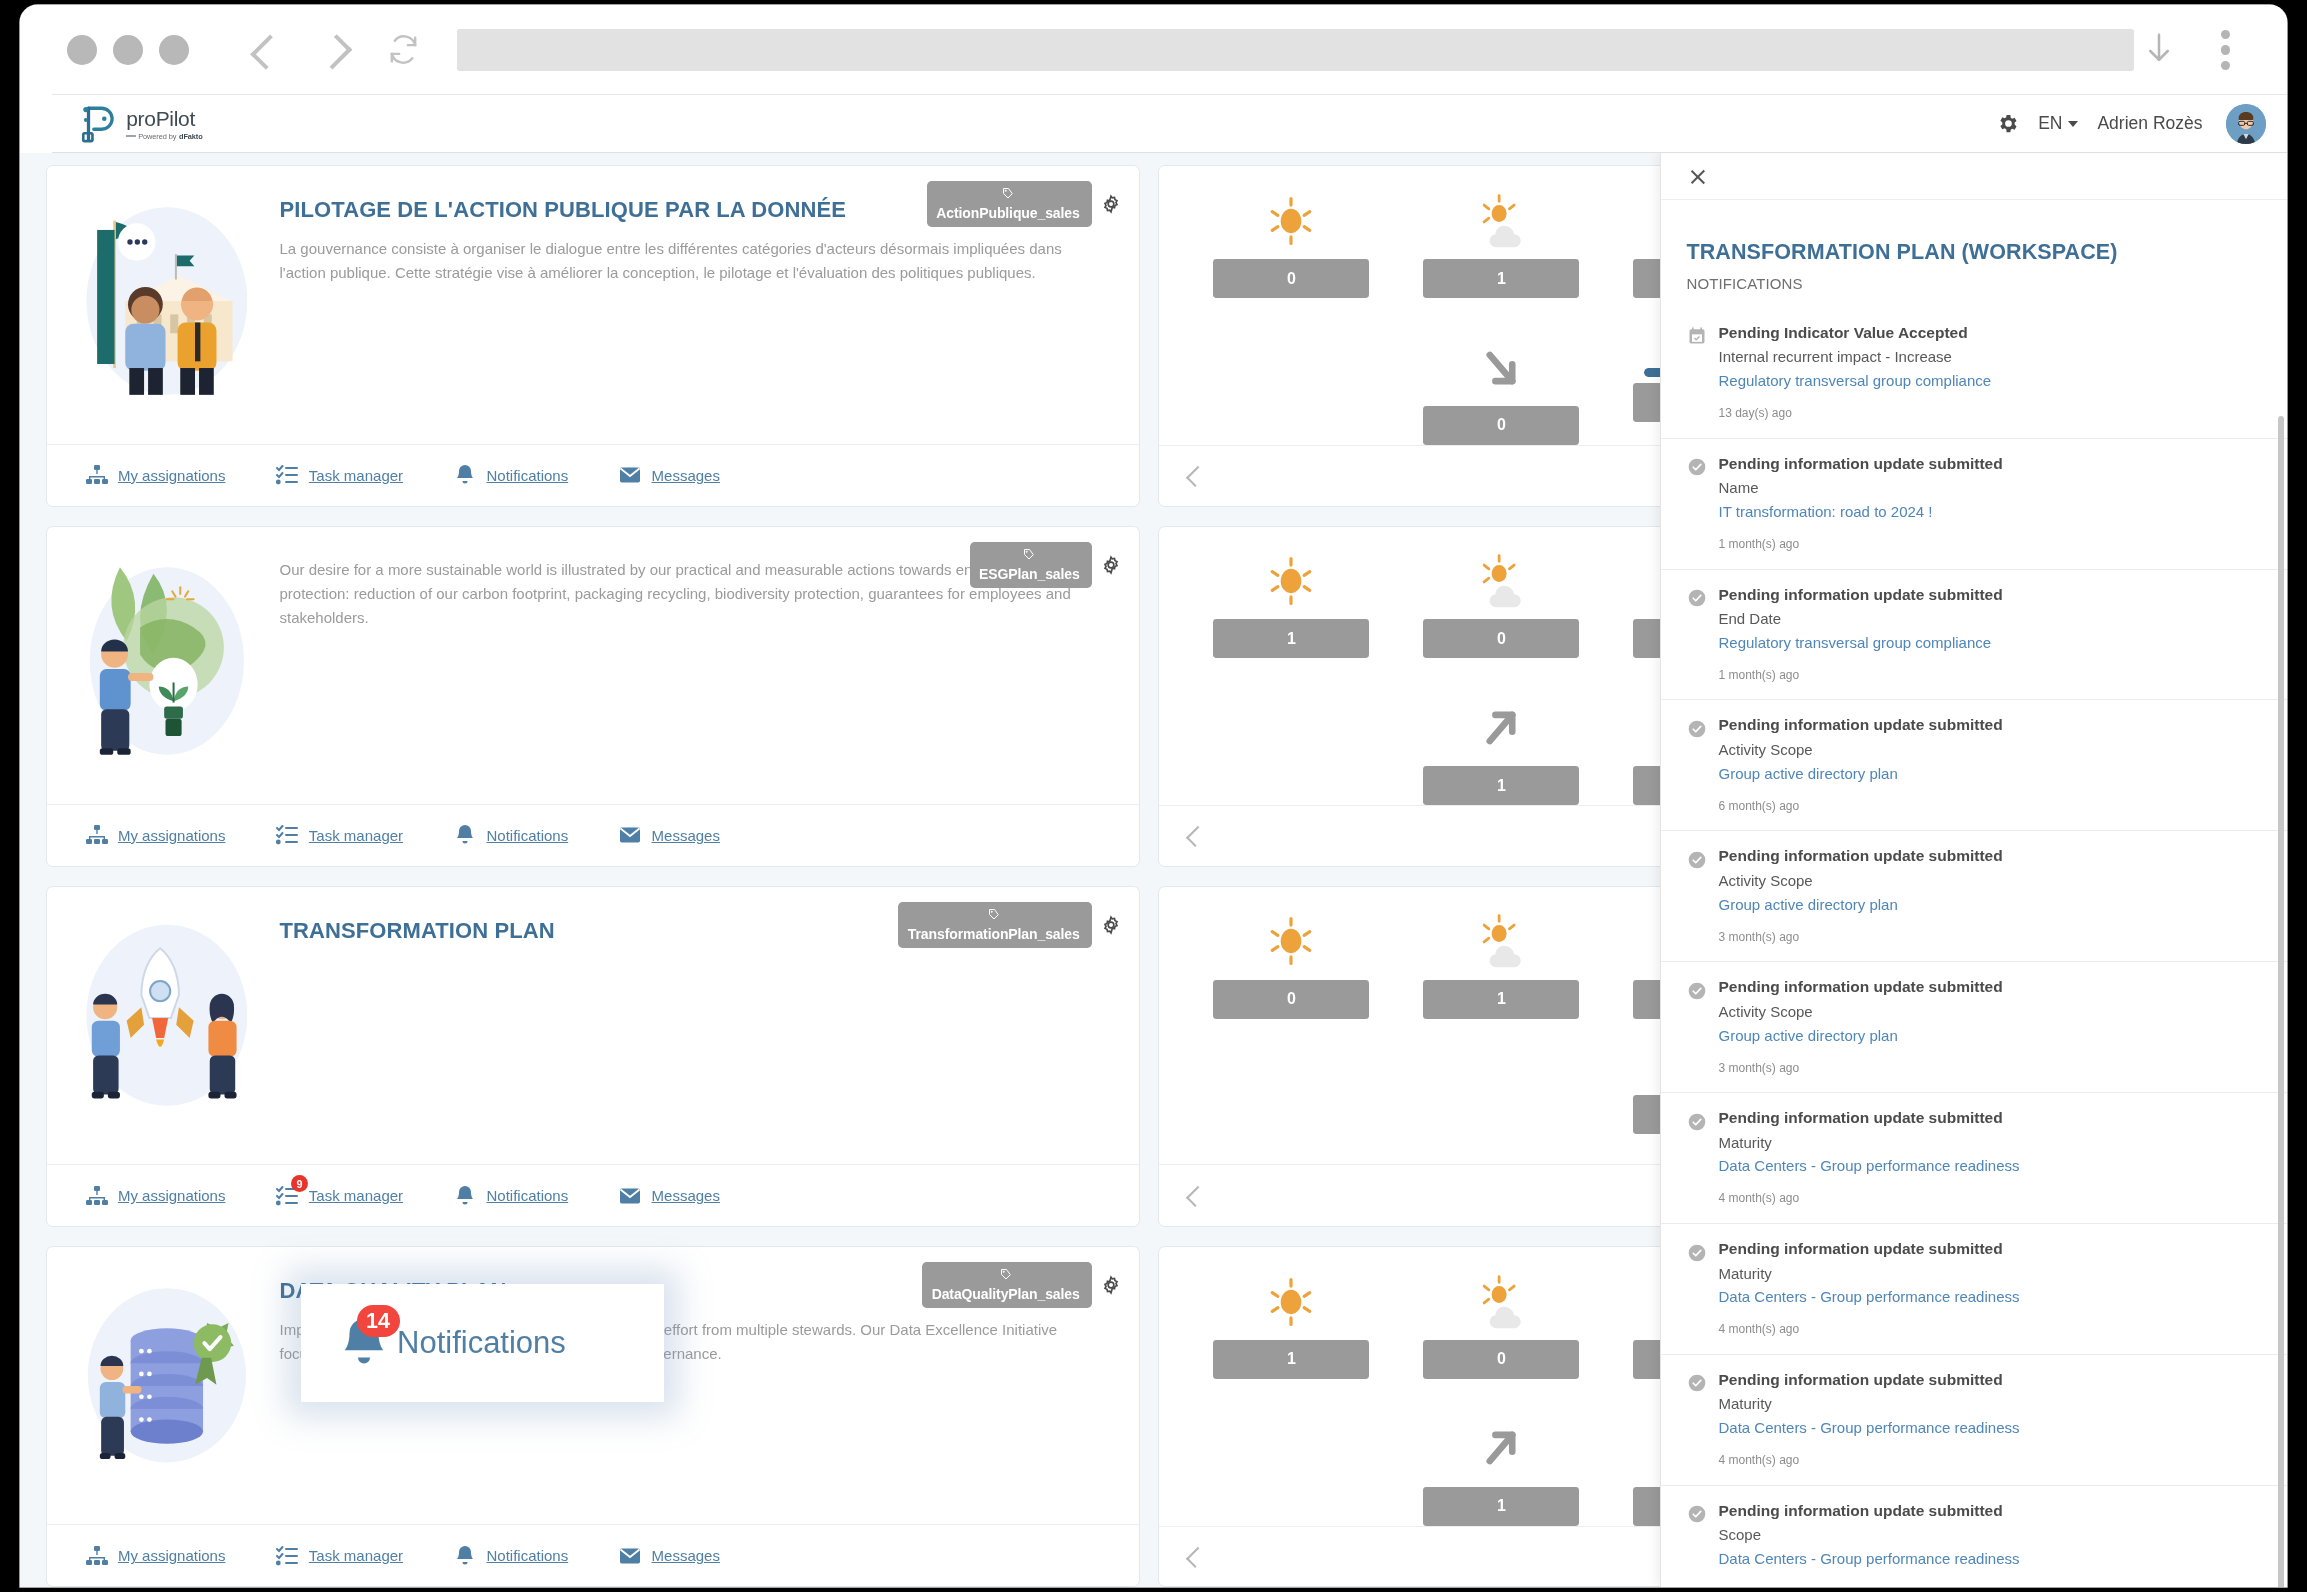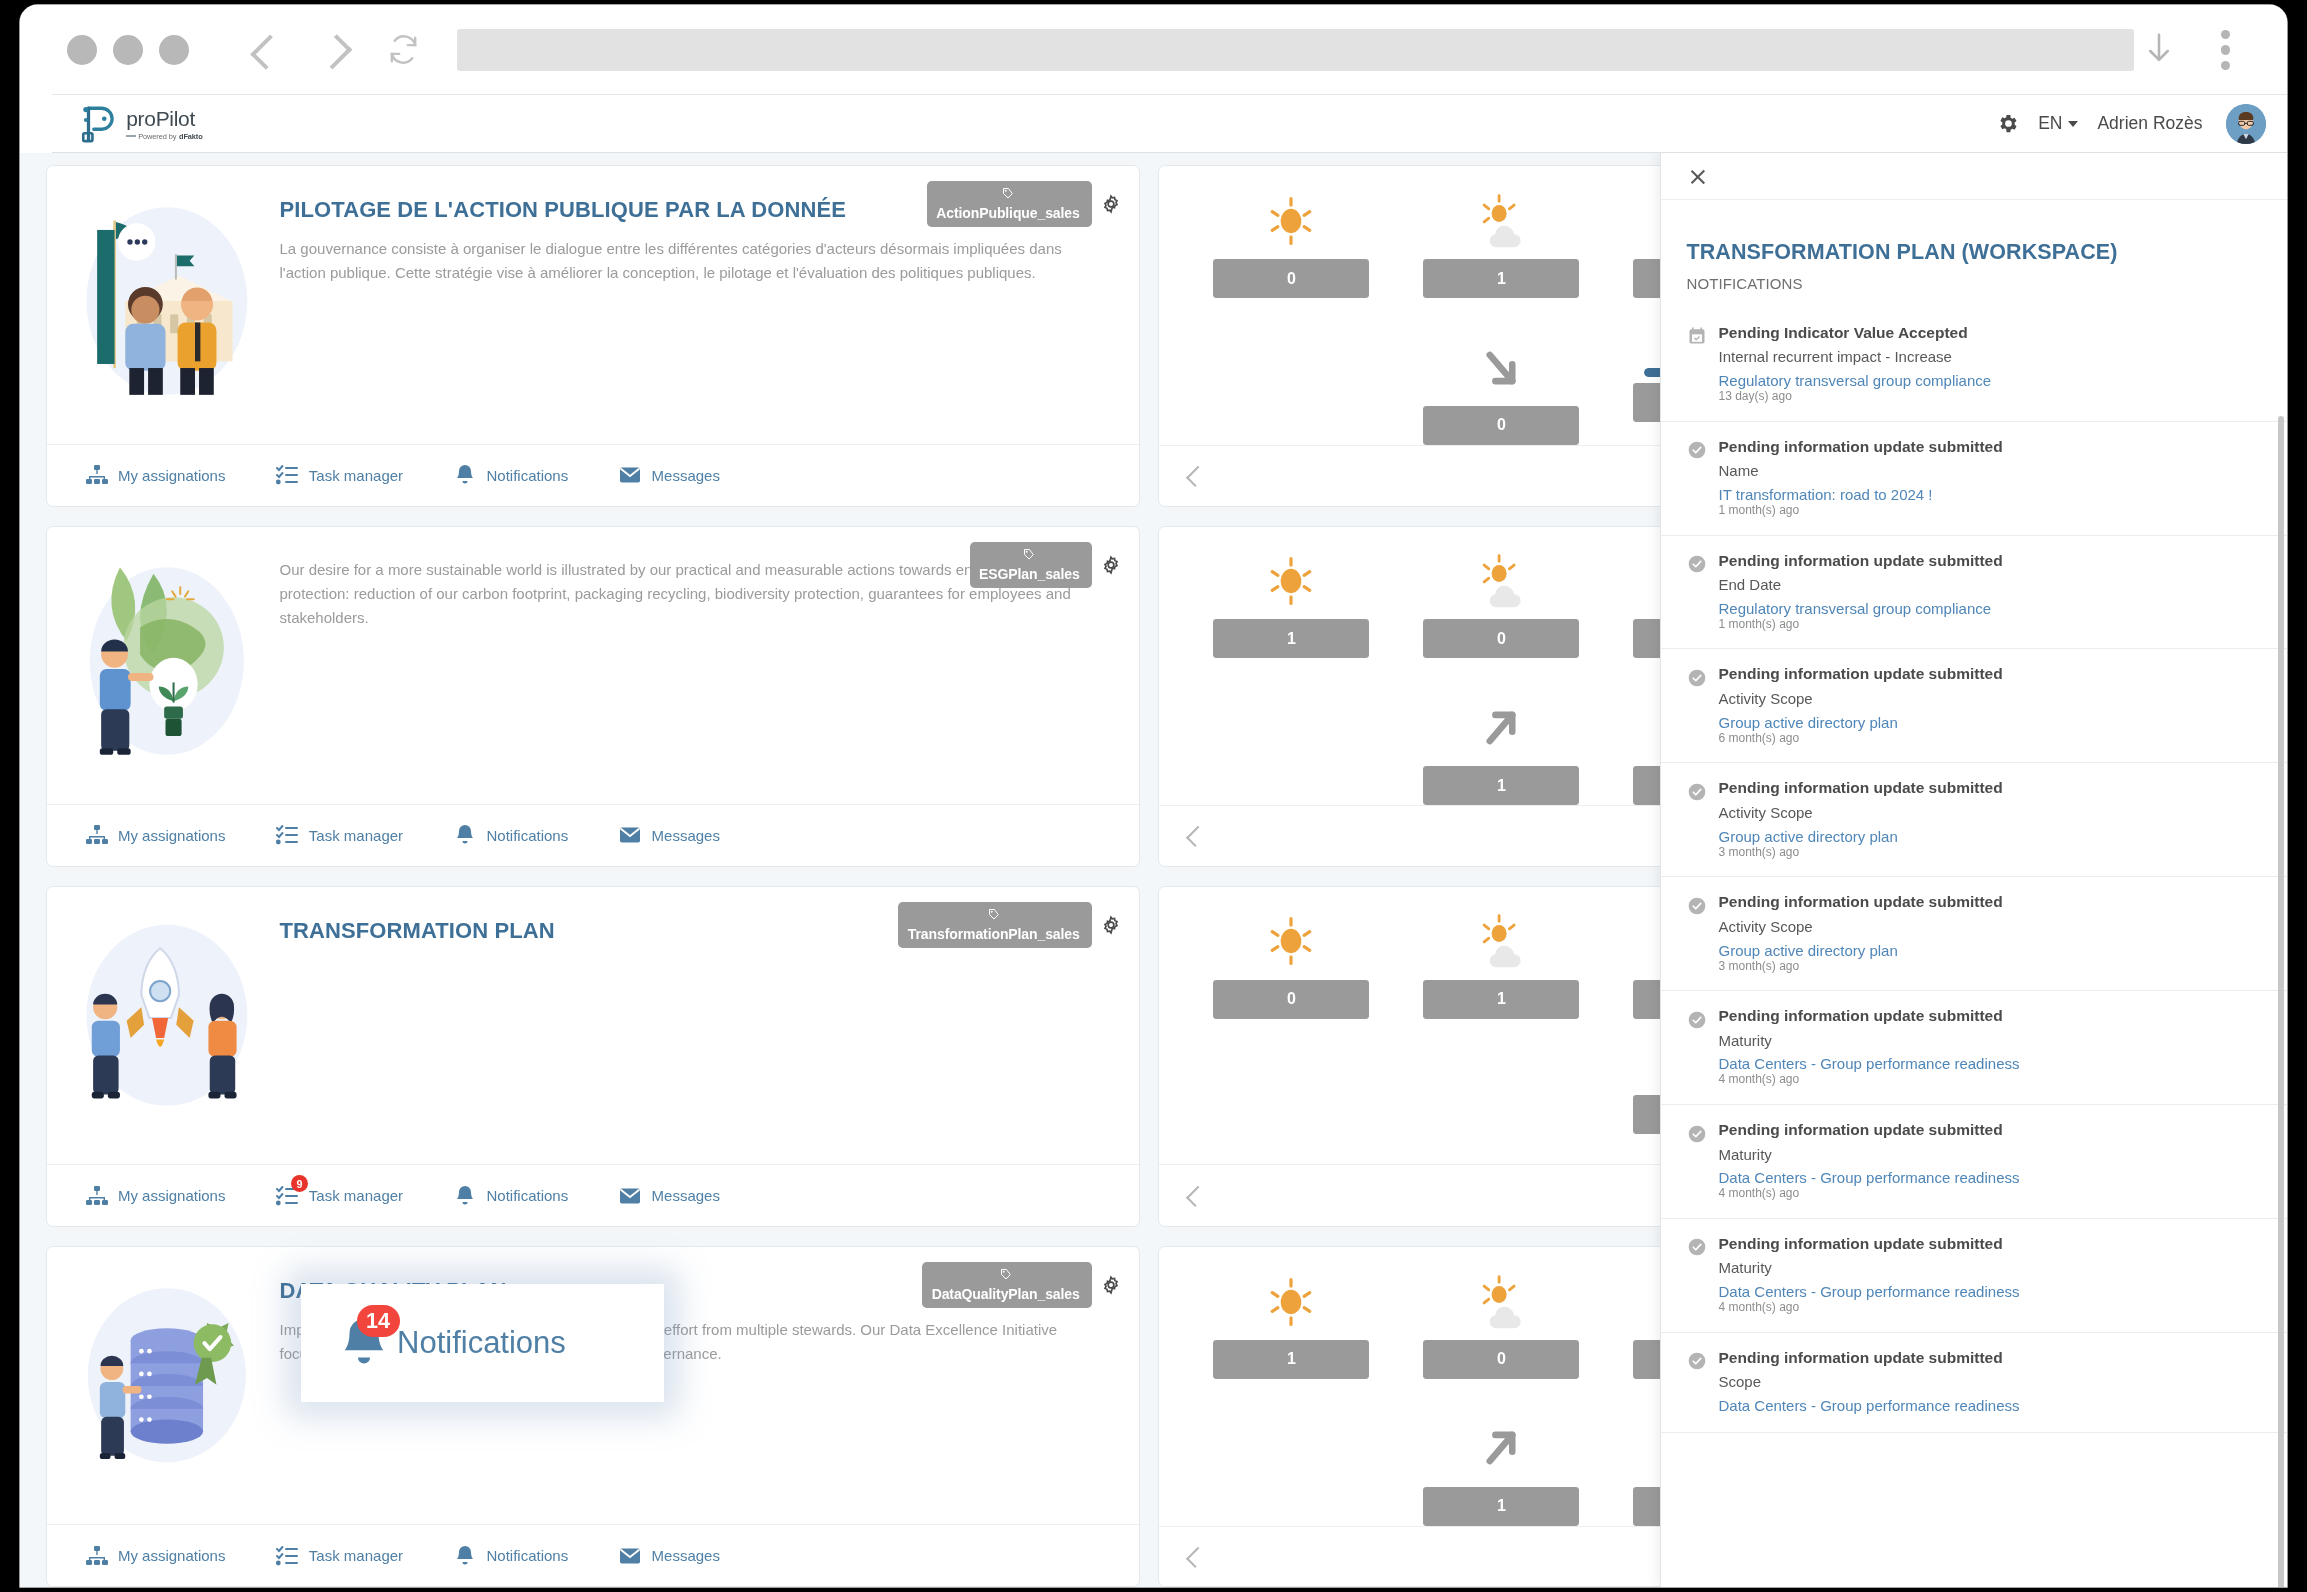--- a/index.html
+++ b/index.html
@@ -150,21 +150,21 @@
 
   .plan-footer {
     border-top: 0.7px solid #eceff1;
     height: 62px;
     display: flex; align-items: center;
     padding-left: 38px;
     gap: 50px;
   }
   .foot-item { display: flex; align-items: center; gap: 9.4px; position: relative; }
   .foot-ico { width: 24px; height: 24px; flex-shrink: 0; position: relative; }
-  .foot-lbl { font-size: 15px; color: #4f7fa5; }
+  .foot-lbl { font-size: 15px; color: #4f7fa5; text-decoration: underline; }
   .foot-badge {
     position: absolute; top: -8.7px; right: -8.7px;
     min-width: 17.5px; height: 17.5px; border-radius: 8.7px;
     background: #e8342a; color: #fff;
     font-size: 10.8px; font-weight: bold;
     display: flex; align-items: center; justify-content: center;
     padding: 0 3.4px;
   }
 
   
@@ -234,21 +234,21 @@
   .notif-item {
     padding: 16px 25.5px 17.5px 25.5px;
     border-bottom: 0.7px solid #ececec;
     display: flex; gap: 12px;
   }
   .notif-ico { width: 20px; height: 20px; flex-shrink: 0; margin-top: 2.7px; }
   .notif-col { flex: 1; }
   .notif-h { font-size: 15.5px; font-weight: bold; color: #4b4b4b; }
   .notif-field { font-size: 15px; color: #585858; margin-top: 6.7px; }
   .notif-link { font-size: 15px; color: #4f86b8; margin-top: 6.7px; cursor: pointer; }
-  .notif-time { font-size: 12px; color: #8d8d8d; margin-top: 0; }
+  .notif-time { font-size: 12px; color: #8d8d8d; margin-top: 17px; }
 
   .panel-scrollbar {
     position: absolute; right: 2.7px; top: 108px;
     width: 6px; height: 1244px;
     background: #c7c7c7; border-radius: 3.4px;
   }
 
   
   .notif-tooltip {
     position: absolute;

